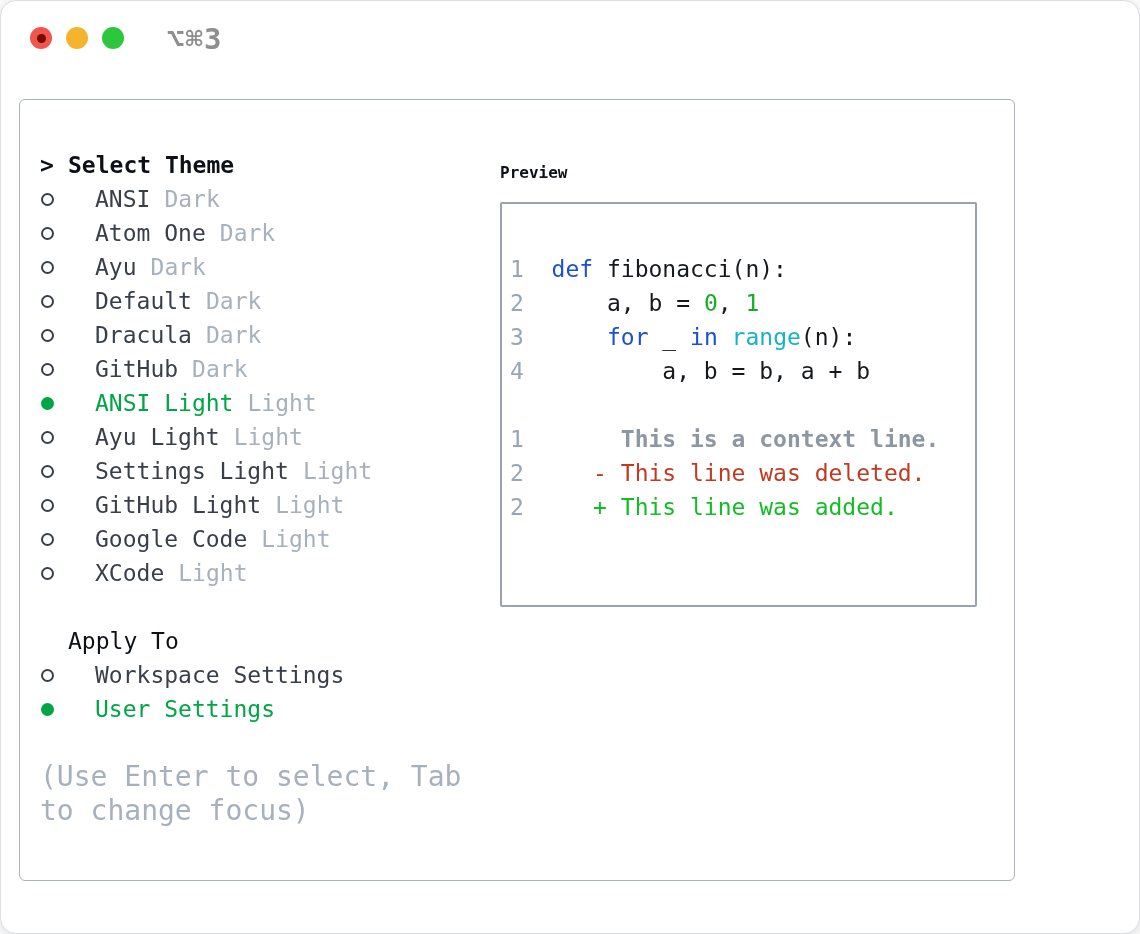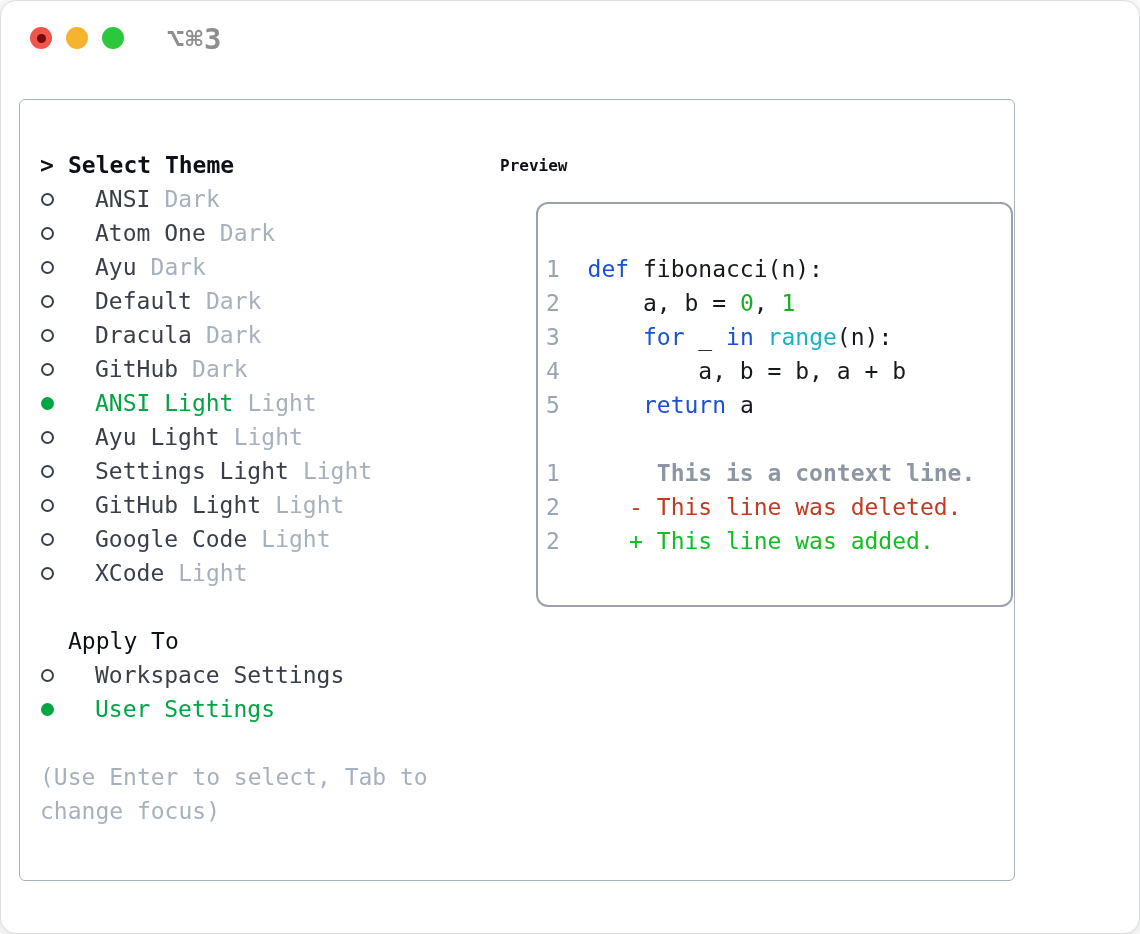--- a/index.html
+++ b/index.html
@@ -48,28 +48,28 @@
   .apply-title{color:var(--text-black);}
   .radio{
     width:13px;height:13px;border-radius:50%;
     border:2px solid var(--text-dark);background:transparent;margin-left:1px;
   }
   .selected .radio{border-color:var(--ui-green);background:var(--ui-green);}
   .name{color:var(--text-dark);white-space:pre;margin-left:27px;}
   .selected .name{color:var(--ui-green);}
   .tag{color:var(--muted);margin-left:14px;white-space:pre;}
   .hint{
-    width:424px;font-size:23px;line-height:34px;color:var(--muted);
+    width:424px;font-size:28px;line-height:34px;color:var(--muted);
   }
   
-  .preview-title-row{height:34px;display:flex;align-items:center;}
+  .preview-title-row{height:34px;display:flex;align-items:flex-end;}
   .preview-box{
     margin-top:20px;width:477px;height:405px;
-    border:2px solid var(--border);border-radius:12px;background:#fff;
-    padding:48px 0 0 8px;overflow:hidden;margin-left:36px;
+    border:2px solid var(--border);border-radius:2px;background:#fff;
+    padding:48px 0 0 8px;overflow:hidden;
   }
   .pl{height:34px;font-size:23px;line-height:34px;white-space:pre;color:#15181d;}
   .seg-n{color:var(--line-number);}
   .seg-k{color:var(--keyword-blue);}
   .seg-c{color:var(--function-cyan);}
   .seg-g{color:var(--literal-green);}
   .seg-x{color:var(--context);font-weight:bold;}
   .seg-d{color:var(--deleted-red);}
   .seg-a{color:var(--added-green);}
   .seg-p{color:#15181d;}
@@ -227,21 +227,20 @@
     <div class="col-right">
       <div class="preview-title-row">
         <span class="section-title">Preview</span>
       </div>
       <div class="preview-box">
         <div id="previewLines">
             <div class="pl"><span class="seg-n">1  </span><span class="seg-k">def</span><span class="seg-p"> fibonacci(n):</span></div>
             <div class="pl"><span class="seg-n">2  </span><span class="seg-p">    a, b = </span><span class="seg-g">0</span><span class="seg-p">, </span><span class="seg-g">1</span></div>
             <div class="pl"><span class="seg-n">3  </span><span class="seg-p">    </span><span class="seg-k">for</span><span class="seg-p"> _ </span><span class="seg-k">in</span><span class="seg-p"> </span><span class="seg-c">range</span><span class="seg-p">(n):</span></div>
             <div class="pl"><span class="seg-n">4  </span><span class="seg-p">        a, b = b, a + b</span></div>
-            <div class="pl"><span class="seg-n">5  </span><span class="seg-p">    </span><span class="seg-k">return</span><span class="seg-p"> a</span></div>
             <div class="pl"></div>
             <div class="pl"><span class="seg-n">1  </span><span class="seg-x">     This is a context line.</span></div>
             <div class="pl"><span class="seg-n">2  </span><span class="seg-p">   </span><span class="seg-d">- This line was deleted.</span></div>
             <div class="pl"><span class="seg-n">2  </span><span class="seg-p">   </span><span class="seg-a">+ This line was added.</span></div>
           </div>
       </div>
     </div>
 
   </div>
 </div>

